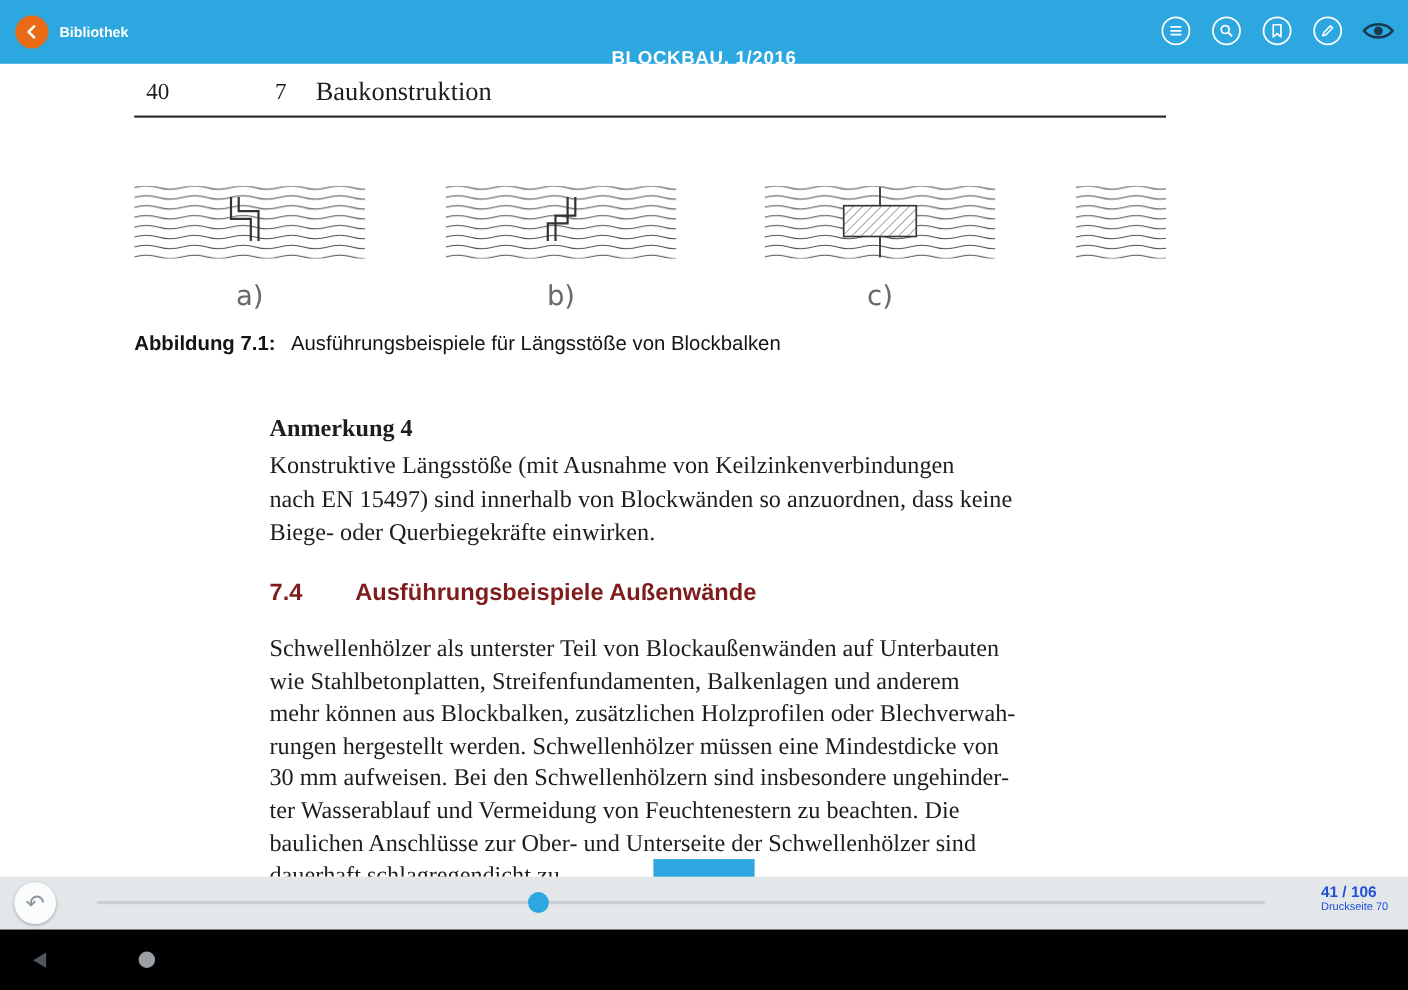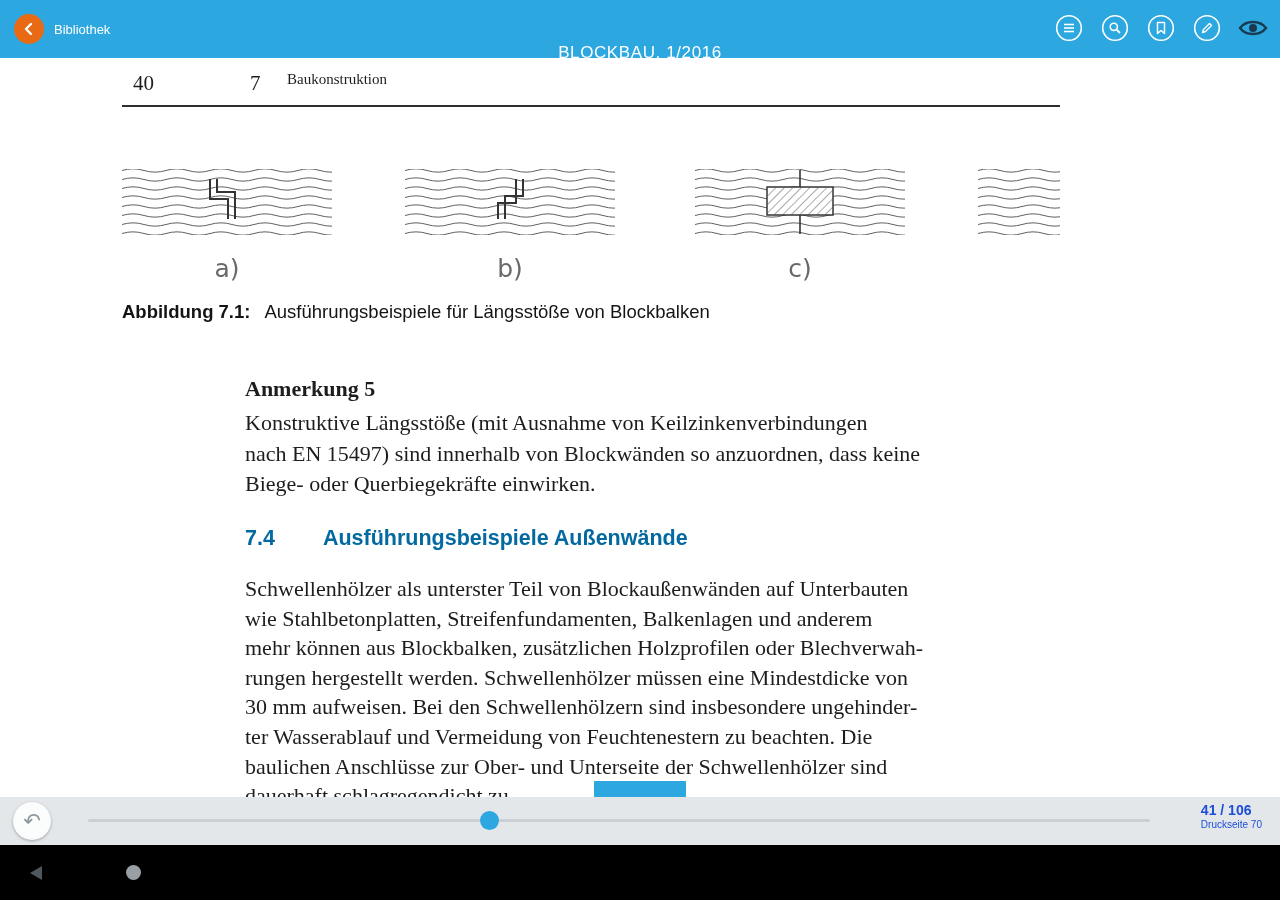--- a/index.html
+++ b/index.html
@@ -1,53 +1,53 @@
 <!DOCTYPE html>
 <html><head>
 <meta charset="utf-8">
 <style>
   html,body{margin:0;padding:0;background:#000;}
   .screen{position:relative;width:1280px;height:900px;background:#fff;overflow:hidden;
           font-family:"Liberation Sans",sans-serif;}
 
   
-  .topbar{position:absolute;top:0;left:0;width:1280px;height:58px;background:#2CA7DF;z-index:5;}
+  .topbar{position:absolute;top:0;left:0;width:1280px;height:58px;background:#2CA7DF;z-index:5;font-weight:bold;}
   .back-group{position:absolute;left:14px;top:0;height:58px;display:flex;align-items:center;gap:10px;cursor:pointer;}
   .back-circle{width:30px;height:30px;border-radius:50%;background:#E96A15;display:flex;align-items:center;justify-content:center;}
   .back-label{color:#fff;font-size:13px;}
   .tb-title{position:absolute;left:50%;top:0;transform:translateX(-50%);height:58px;display:flex;align-items:center;
             color:#fff;font-size:17px;letter-spacing:.6px;margin-top:24px;}
   .tb-icons{position:absolute;right:12px;top:0;height:58px;display:flex;align-items:center;gap:16px;}
   .tb-btn{background:none;border:none;padding:0;margin:0;width:30px;height:30px;display:flex;align-items:center;justify-content:center;cursor:pointer;}
 
   
   .page{position:absolute;top:58px;left:0;width:1060px;height:739px;background:#fff;overflow:hidden;z-index:1;
         color:#1d1d1d;}
   .bookmark-ribbon{position:absolute;left:1228px;top:0;width:34px;height:42px;background:#2CA7DF;
         clip-path:polygon(0 0,100% 0,100% 100%,50% 70%,0 100%);}
   .pg-serif{font-family:"Liberation Serif",serif;}
   .pg-num{position:absolute;left:133px;top:13px;font-size:21px;}
   .ch-num{position:absolute;left:250px;top:13px;font-size:21px;}
-  .ch-title{position:absolute;left:287px;top:13px;font-size:15px;}
+  .ch-title{position:absolute;left:287px;top:13px;font-size:24px;}
   .head-rule{position:absolute;left:122px;top:47px;width:1066px;border-top:2px solid #2e2e2e;}
 
   .diagram{position:absolute;top:108px;width:210px;height:72px;}
   .d-a{left:122px;} .d-b{left:405px;} .d-c{left:695px;} .d-d{left:978px;}
   .fig-label{position:absolute;top:196px;width:210px;text-align:center;font-size:25px;color:#696969;
              font-family:"DejaVu Sans",sans-serif;}
   .fl-a{left:122px;} .fl-b{left:405px;} .fl-c{left:695px;} .fl-d{left:978px;}
 
   .caption{position:absolute;left:122px;top:243px;font-size:18.5px;color:#141414;}
   .caption b{font-weight:bold;margin-right:14px;}
 
   .note-title{position:absolute;left:245px;top:318px;font-size:22px;font-weight:bold;}
   .note-body{position:absolute;left:245px;top:350px;font-size:22px;line-height:30.6px;white-space:pre-line;}
 
   .section-head{position:absolute;left:245px;top:468px;display:flex;gap:48px;
-                font-size:21.5px;font-weight:bold;color:#0369a1;}
+                font-size:21.5px;font-weight:bold;color:#7f1d1d;}
   .para{position:absolute;left:245px;top:516px;font-size:22px;line-height:29.6px;white-space:pre-line;}
 
   .page-handle{position:absolute;left:594px;top:781px;width:92px;height:19px;background:#2CA7DF;z-index:3;cursor:pointer;}
 
   
   .toolbar{position:absolute;top:797px;left:0;width:1280px;height:48px;background:#E3E7EA;z-index:6;}
   .undo-btn{position:absolute;left:13px;top:5px;width:38px;height:38px;border-radius:50%;background:#FBFCFC;
             border:none;box-shadow:0 1px 3px rgba(0,0,0,.3);display:flex;align-items:center;justify-content:center;
             color:#8A97A0;font-size:21px;cursor:pointer;}
   .slider-track{position:absolute;left:88px;top:22px;width:1062px;height:3px;background:#C9CFD4;border-radius:2px;cursor:pointer;}
@@ -182,21 +182,21 @@
 
     <div class="fig-label fl-a">a)</div>
     <div class="fig-label fl-b">b)</div>
     <div class="fig-label fl-c">c)</div>
     <div class="fig-label fl-d">d)</div>
 
     <div class="caption">
       <b>Abbildung 7.1:</b><span>Ausführungsbeispiele für Längsstöße von Blockbalken</span>
     </div>
 
-    <div class="pg-serif note-title">Anmerkung 5</div>
+    <div class="pg-serif note-title">Anmerkung 4</div>
     <div class="pg-serif note-body">Konstruktive Längsstöße (mit Ausnahme von Keilzinkenverbindungen
 nach EN 15497) sind innerhalb von Blockwänden so anzuordnen, dass keine
 Biege- oder Querbiegekräfte einwirken.</div>
 
     <div class="section-head">
       <span>7.4</span>
       <span>Ausführungsbeispiele Außenwände</span>
     </div>
 
     <div class="pg-serif para">Schwellenhölzer als unterster Teil von Blockaußenwänden auf Unterbauten

